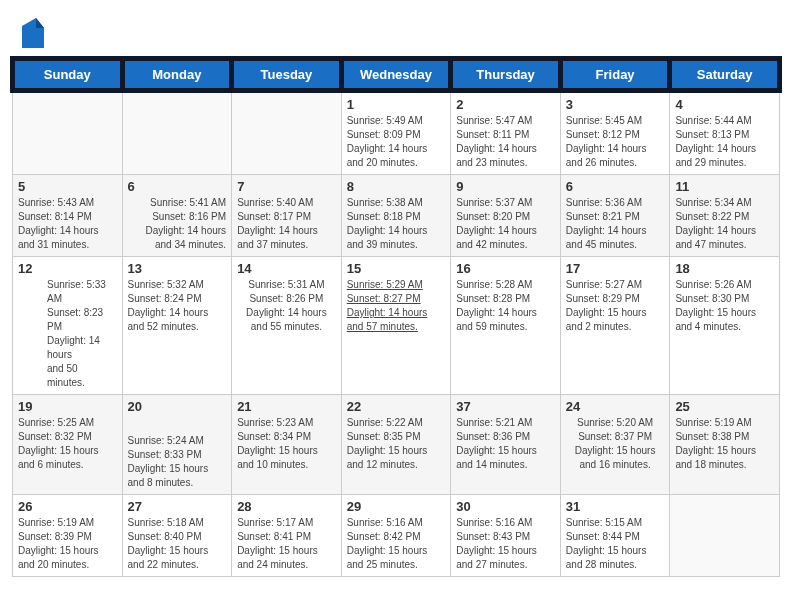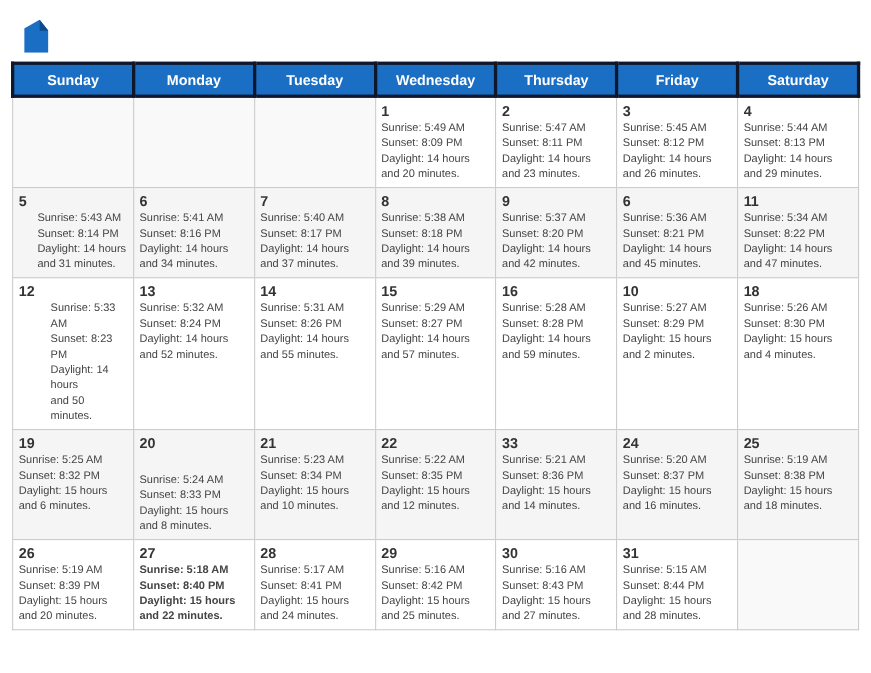--- a/index.html
+++ b/index.html
@@ -53,21 +53,21 @@
       border-collapse: collapse;
       margin-top: 4px;
     }
     .calendar th {
       background-color: #1a6fc4;
       color: #fff;
       text-align: center;
       padding: 6px 4px;
       font-size: 13px;
       font-weight: bold;
-      border: 3px solid #0f172a;
+      border: 5px solid #0f172a;
     }
     .calendar td {
       border: 1px solid #ccc;
       vertical-align: top;
       padding: 4px 5px;
       width: calc(100%/7);
       min-height: 80px;
       font-size: 11px;
       color: #333;
       background: #fff;
@@ -156,28 +156,28 @@
           <span class="day-number">4</span>
           <div class="day-info" style="white-space: pre-line;">Sunrise: 5:44 AM
 Sunset: 8:13 PM
 Daylight: 14 hours
 and 29 minutes.</div>
         </td>
       </tr>
       <tr>
         <td>
           <span class="day-number">5</span>
-          <div class="day-info" style="white-space: pre-line; margin-left: 17px;">Sunrise: 5:43 AM
+          <div class="day-info" style="white-space: pre-line;">Sunrise: 5:43 AM
 Sunset: 8:14 PM
 Daylight: 14 hours
 and 31 minutes.</div>
         </td>
         <td>
           <span class="day-number">6</span>
-          <div class="day-info" style="white-space: pre-line;">Sunrise: 5:41 AM
+          <div class="day-info" style="white-space: pre-line; text-align: right;">Sunrise: 5:41 AM
 Sunset: 8:16 PM
 Daylight: 14 hours
 and 34 minutes.</div>
         </td>
         <td>
           <span class="day-number">7</span>
           <div class="day-info" style="white-space: pre-line;">Sunrise: 5:40 AM
 Sunset: 8:17 PM
 Daylight: 14 hours
 and 37 minutes.</div>
@@ -221,41 +221,41 @@
         </td>
         <td>
           <span class="day-number">13</span>
           <div class="day-info" style="white-space: pre-line;">Sunrise: 5:32 AM
 Sunset: 8:24 PM
 Daylight: 14 hours
 and 52 minutes.</div>
         </td>
         <td>
           <span class="day-number">14</span>
-          <div class="day-info" style="white-space: pre-line;">Sunrise: 5:31 AM
+          <div class="day-info" style="white-space: pre-line; text-align: center;">Sunrise: 5:31 AM
 Sunset: 8:26 PM
 Daylight: 14 hours
 and 55 minutes.</div>
         </td>
         <td>
           <span class="day-number">15</span>
-          <div class="day-info" style="white-space: pre-line;">Sunrise: 5:29 AM
+          <div class="day-info" style="white-space: pre-line; text-decoration: underline;">Sunrise: 5:29 AM
 Sunset: 8:27 PM
 Daylight: 14 hours
 and 57 minutes.</div>
         </td>
         <td>
           <span class="day-number">16</span>
           <div class="day-info" style="white-space: pre-line;">Sunrise: 5:28 AM
 Sunset: 8:28 PM
 Daylight: 14 hours
 and 59 minutes.</div>
         </td>
         <td>
-          <span class="day-number">10</span>
+          <span class="day-number">17</span>
           <div class="day-info" style="white-space: pre-line;">Sunrise: 5:27 AM
 Sunset: 8:29 PM
 Daylight: 15 hours
 and 2 minutes.</div>
         </td>
         <td>
           <span class="day-number">18</span>
           <div class="day-info" style="white-space: pre-line;">Sunrise: 5:26 AM
 Sunset: 8:30 PM
 Daylight: 15 hours
@@ -285,29 +285,29 @@
 and 10 minutes.</div>
         </td>
         <td>
           <span class="day-number">22</span>
           <div class="day-info" style="white-space: pre-line;">Sunrise: 5:22 AM
 Sunset: 8:35 PM
 Daylight: 15 hours
 and 12 minutes.</div>
         </td>
         <td>
-          <span class="day-number">33</span>
+          <span class="day-number">37</span>
           <div class="day-info" style="white-space: pre-line;">Sunrise: 5:21 AM
 Sunset: 8:36 PM
 Daylight: 15 hours
 and 14 minutes.</div>
         </td>
         <td>
           <span class="day-number">24</span>
-          <div class="day-info" style="white-space: pre-line;">Sunrise: 5:20 AM
+          <div class="day-info" style="white-space: pre-line; text-align: center;">Sunrise: 5:20 AM
 Sunset: 8:37 PM
 Daylight: 15 hours
 and 16 minutes.</div>
         </td>
         <td>
           <span class="day-number">25</span>
           <div class="day-info" style="white-space: pre-line;">Sunrise: 5:19 AM
 Sunset: 8:38 PM
 Daylight: 15 hours
 and 18 minutes.</div>
@@ -316,21 +316,21 @@
       <tr>
         <td>
           <span class="day-number">26</span>
           <div class="day-info" style="white-space: pre-line;">Sunrise: 5:19 AM
 Sunset: 8:39 PM
 Daylight: 15 hours
 and 20 minutes.</div>
         </td>
         <td>
           <span class="day-number">27</span>
-          <div class="day-info" style="white-space: pre-line; font-weight: bold;">Sunrise: 5:18 AM
+          <div class="day-info" style="white-space: pre-line;">Sunrise: 5:18 AM
 Sunset: 8:40 PM
 Daylight: 15 hours
 and 22 minutes.</div>
         </td>
         <td>
           <span class="day-number">28</span>
           <div class="day-info" style="white-space: pre-line;">Sunrise: 5:17 AM
 Sunset: 8:41 PM
 Daylight: 15 hours
 and 24 minutes.</div>

